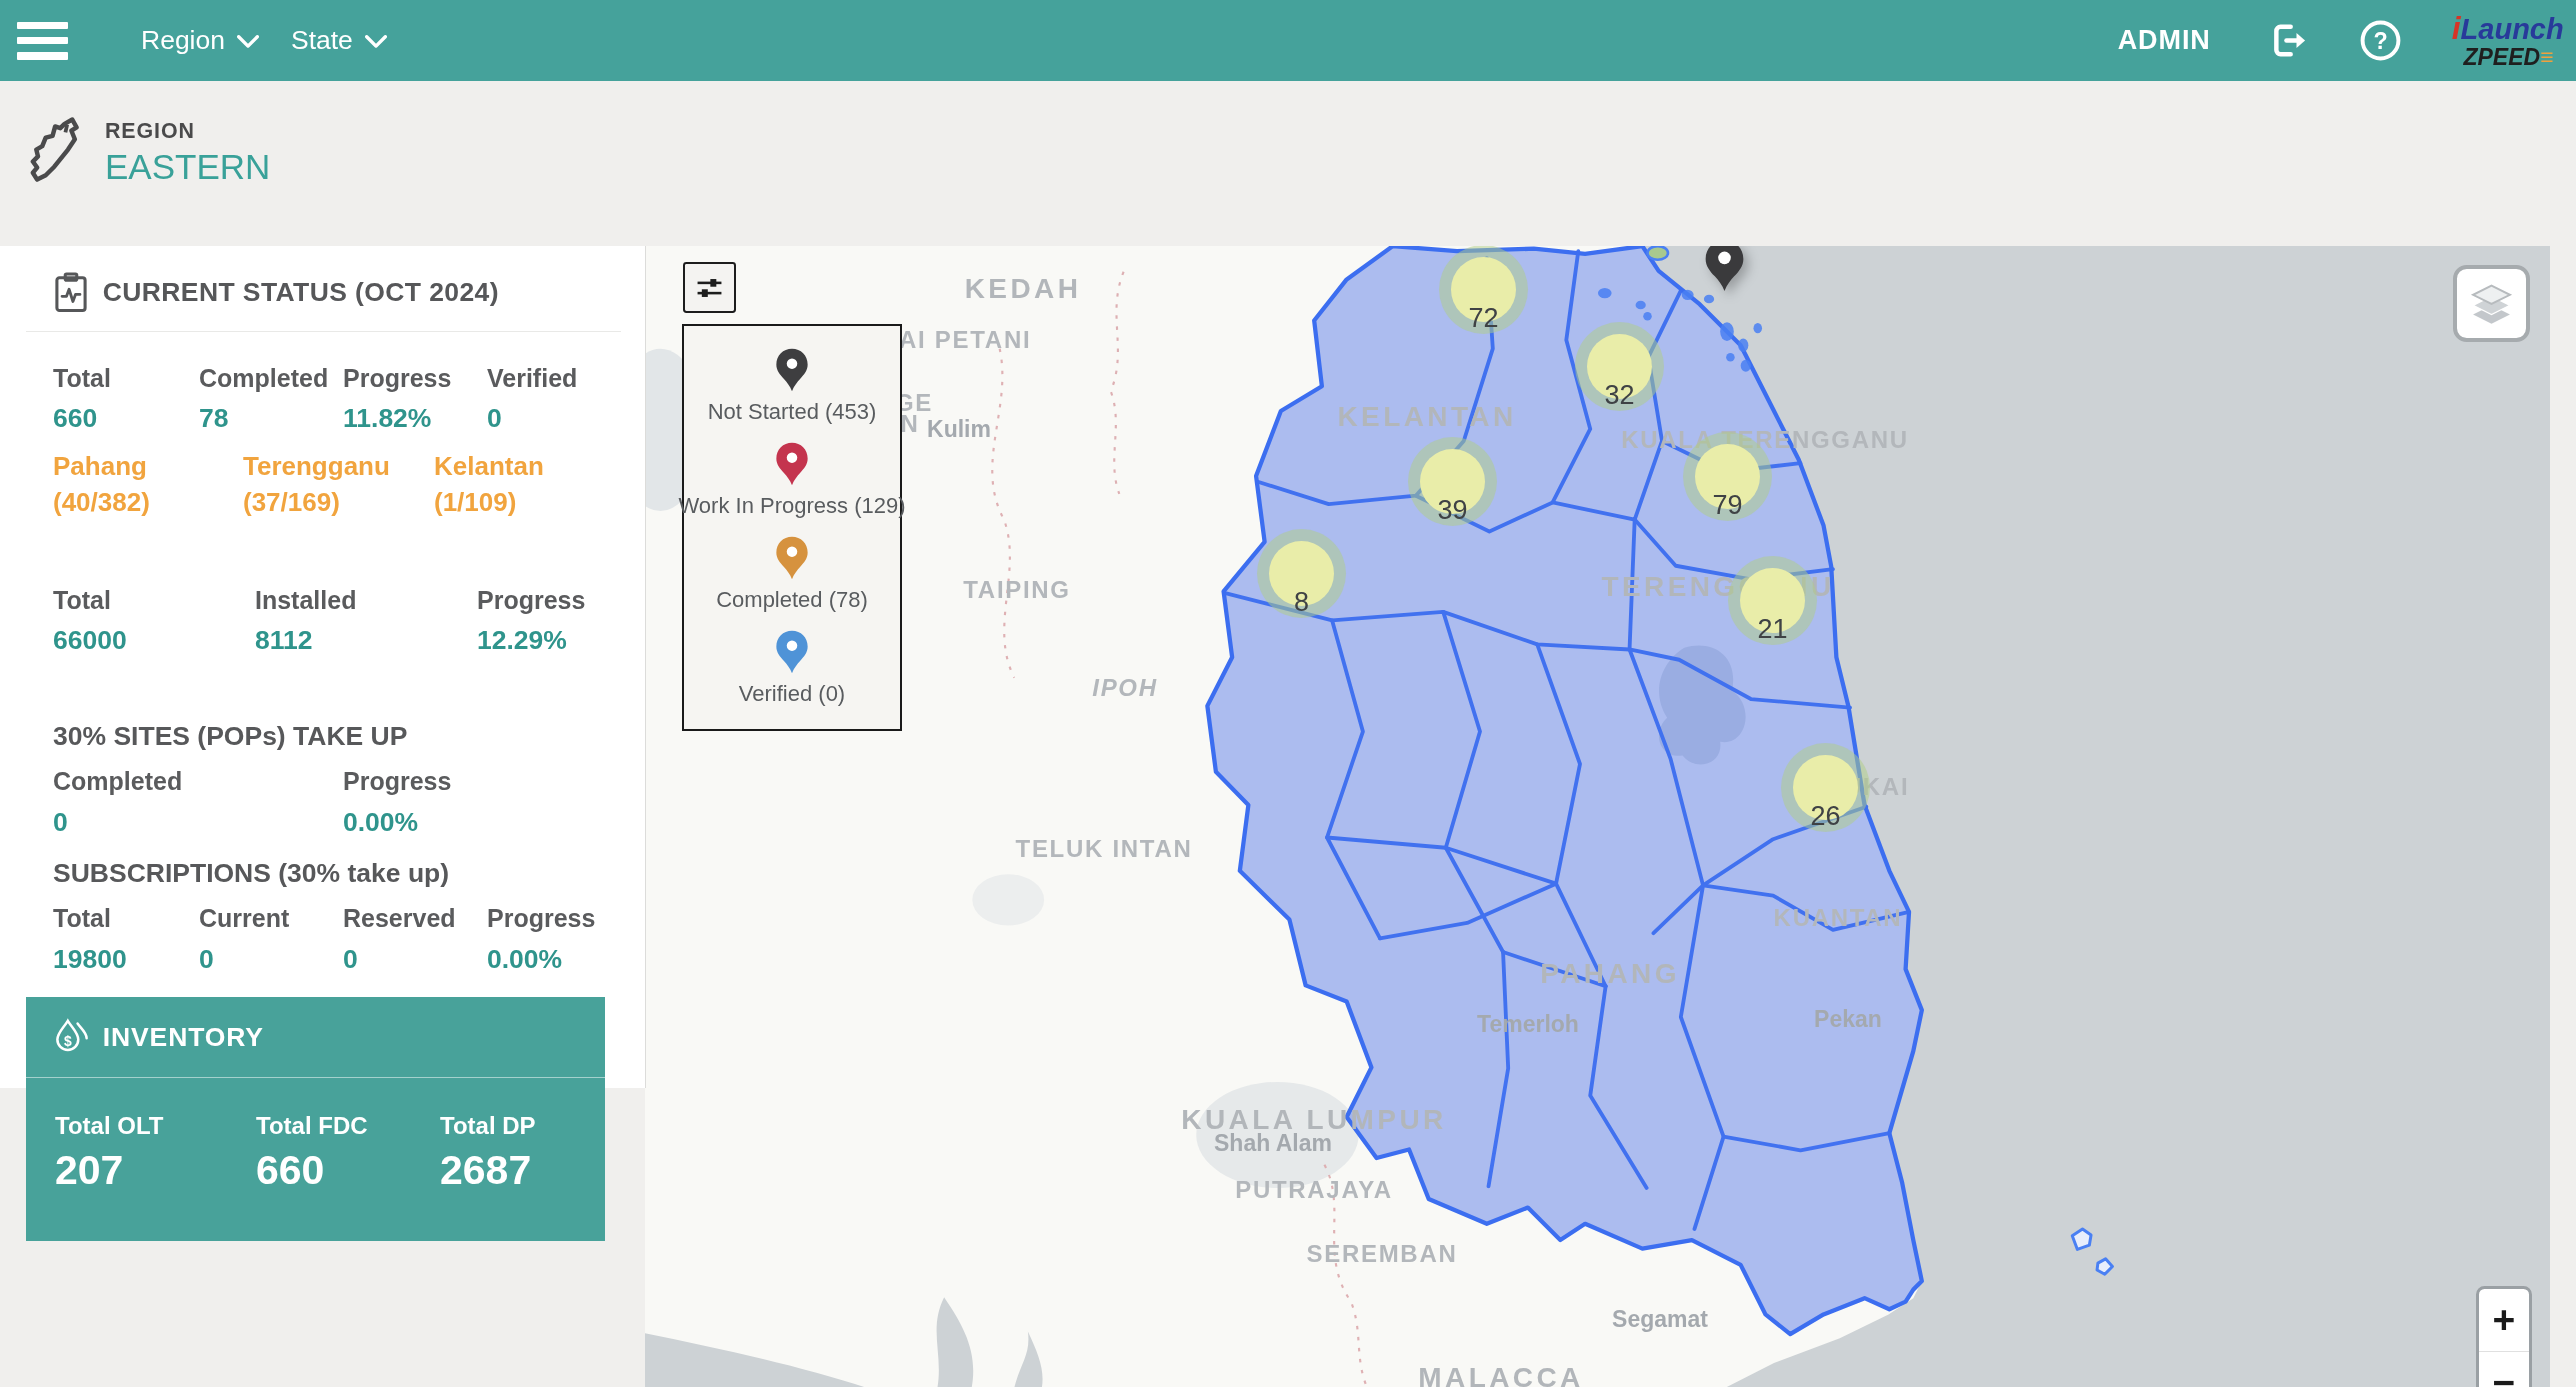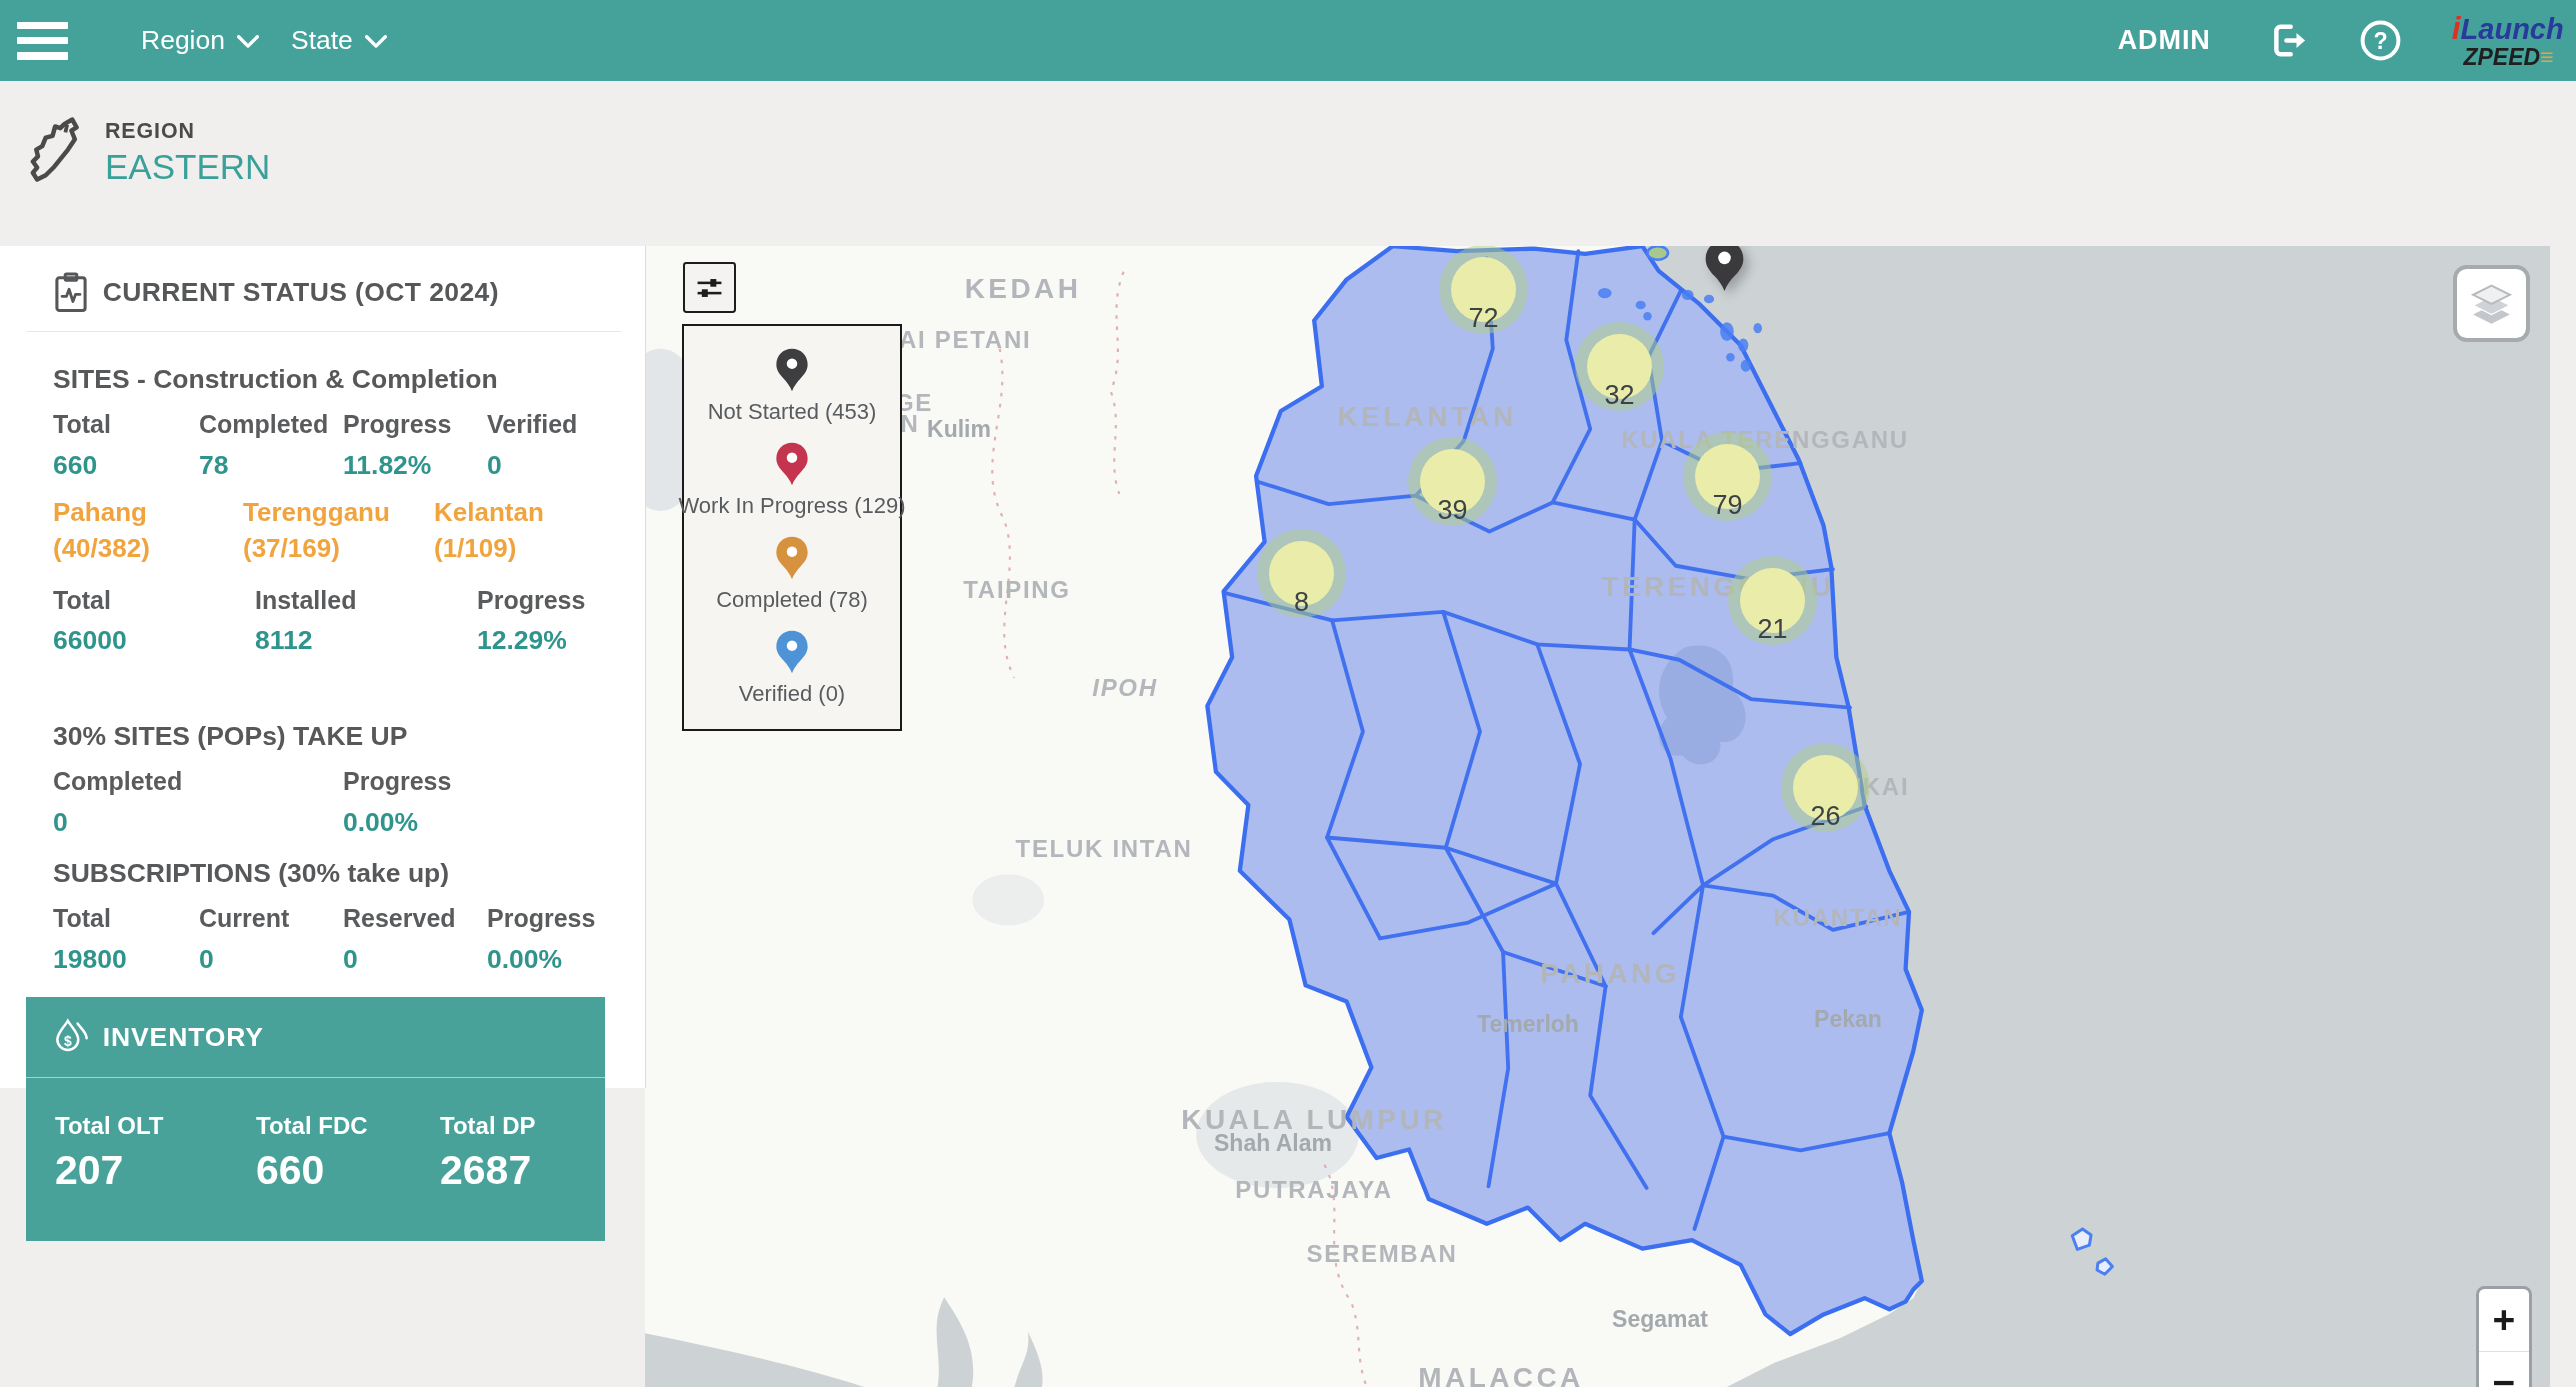--- a/index.html
+++ b/index.html
@@ -138,21 +138,20 @@
     <svg width="36" height="41" viewBox="0 0 28 32">
       <rect x="3" y="4.5" width="22" height="25.5" rx="2" fill="none" stroke="#565759" stroke-width="2.4"></rect>
       <rect x="9.5" y="1.5" width="9" height="5" rx="1" fill="none" stroke="#565759" stroke-width="2.4"></rect>
       <polyline points="7,19 10.5,19 12.5,13.5 15.5,23 17.5,17.5 21,17.5" fill="none" stroke="#565759" stroke-width="2.2" stroke-linejoin="round" stroke-linecap="round"></polyline>
     </svg>
     <span class="txt">CURRENT STATUS (OCT 2024)</span>
   </div>
   <div class="p-divider"></div>
 
   <div class="section sec-sites">
-    <h3>SITES - Construction &amp; Completion</h3>
     <div class="grid4">
       <div class="hdr">Total</div>
       <div class="hdr">Completed</div>
       <div class="hdr">Progress</div>
       <div class="hdr">Verified</div>
       <div class="val">660</div>
       <div class="val">78</div>
       <div class="val">11.82%</div>
       <div class="val">0</div>
     </div>

